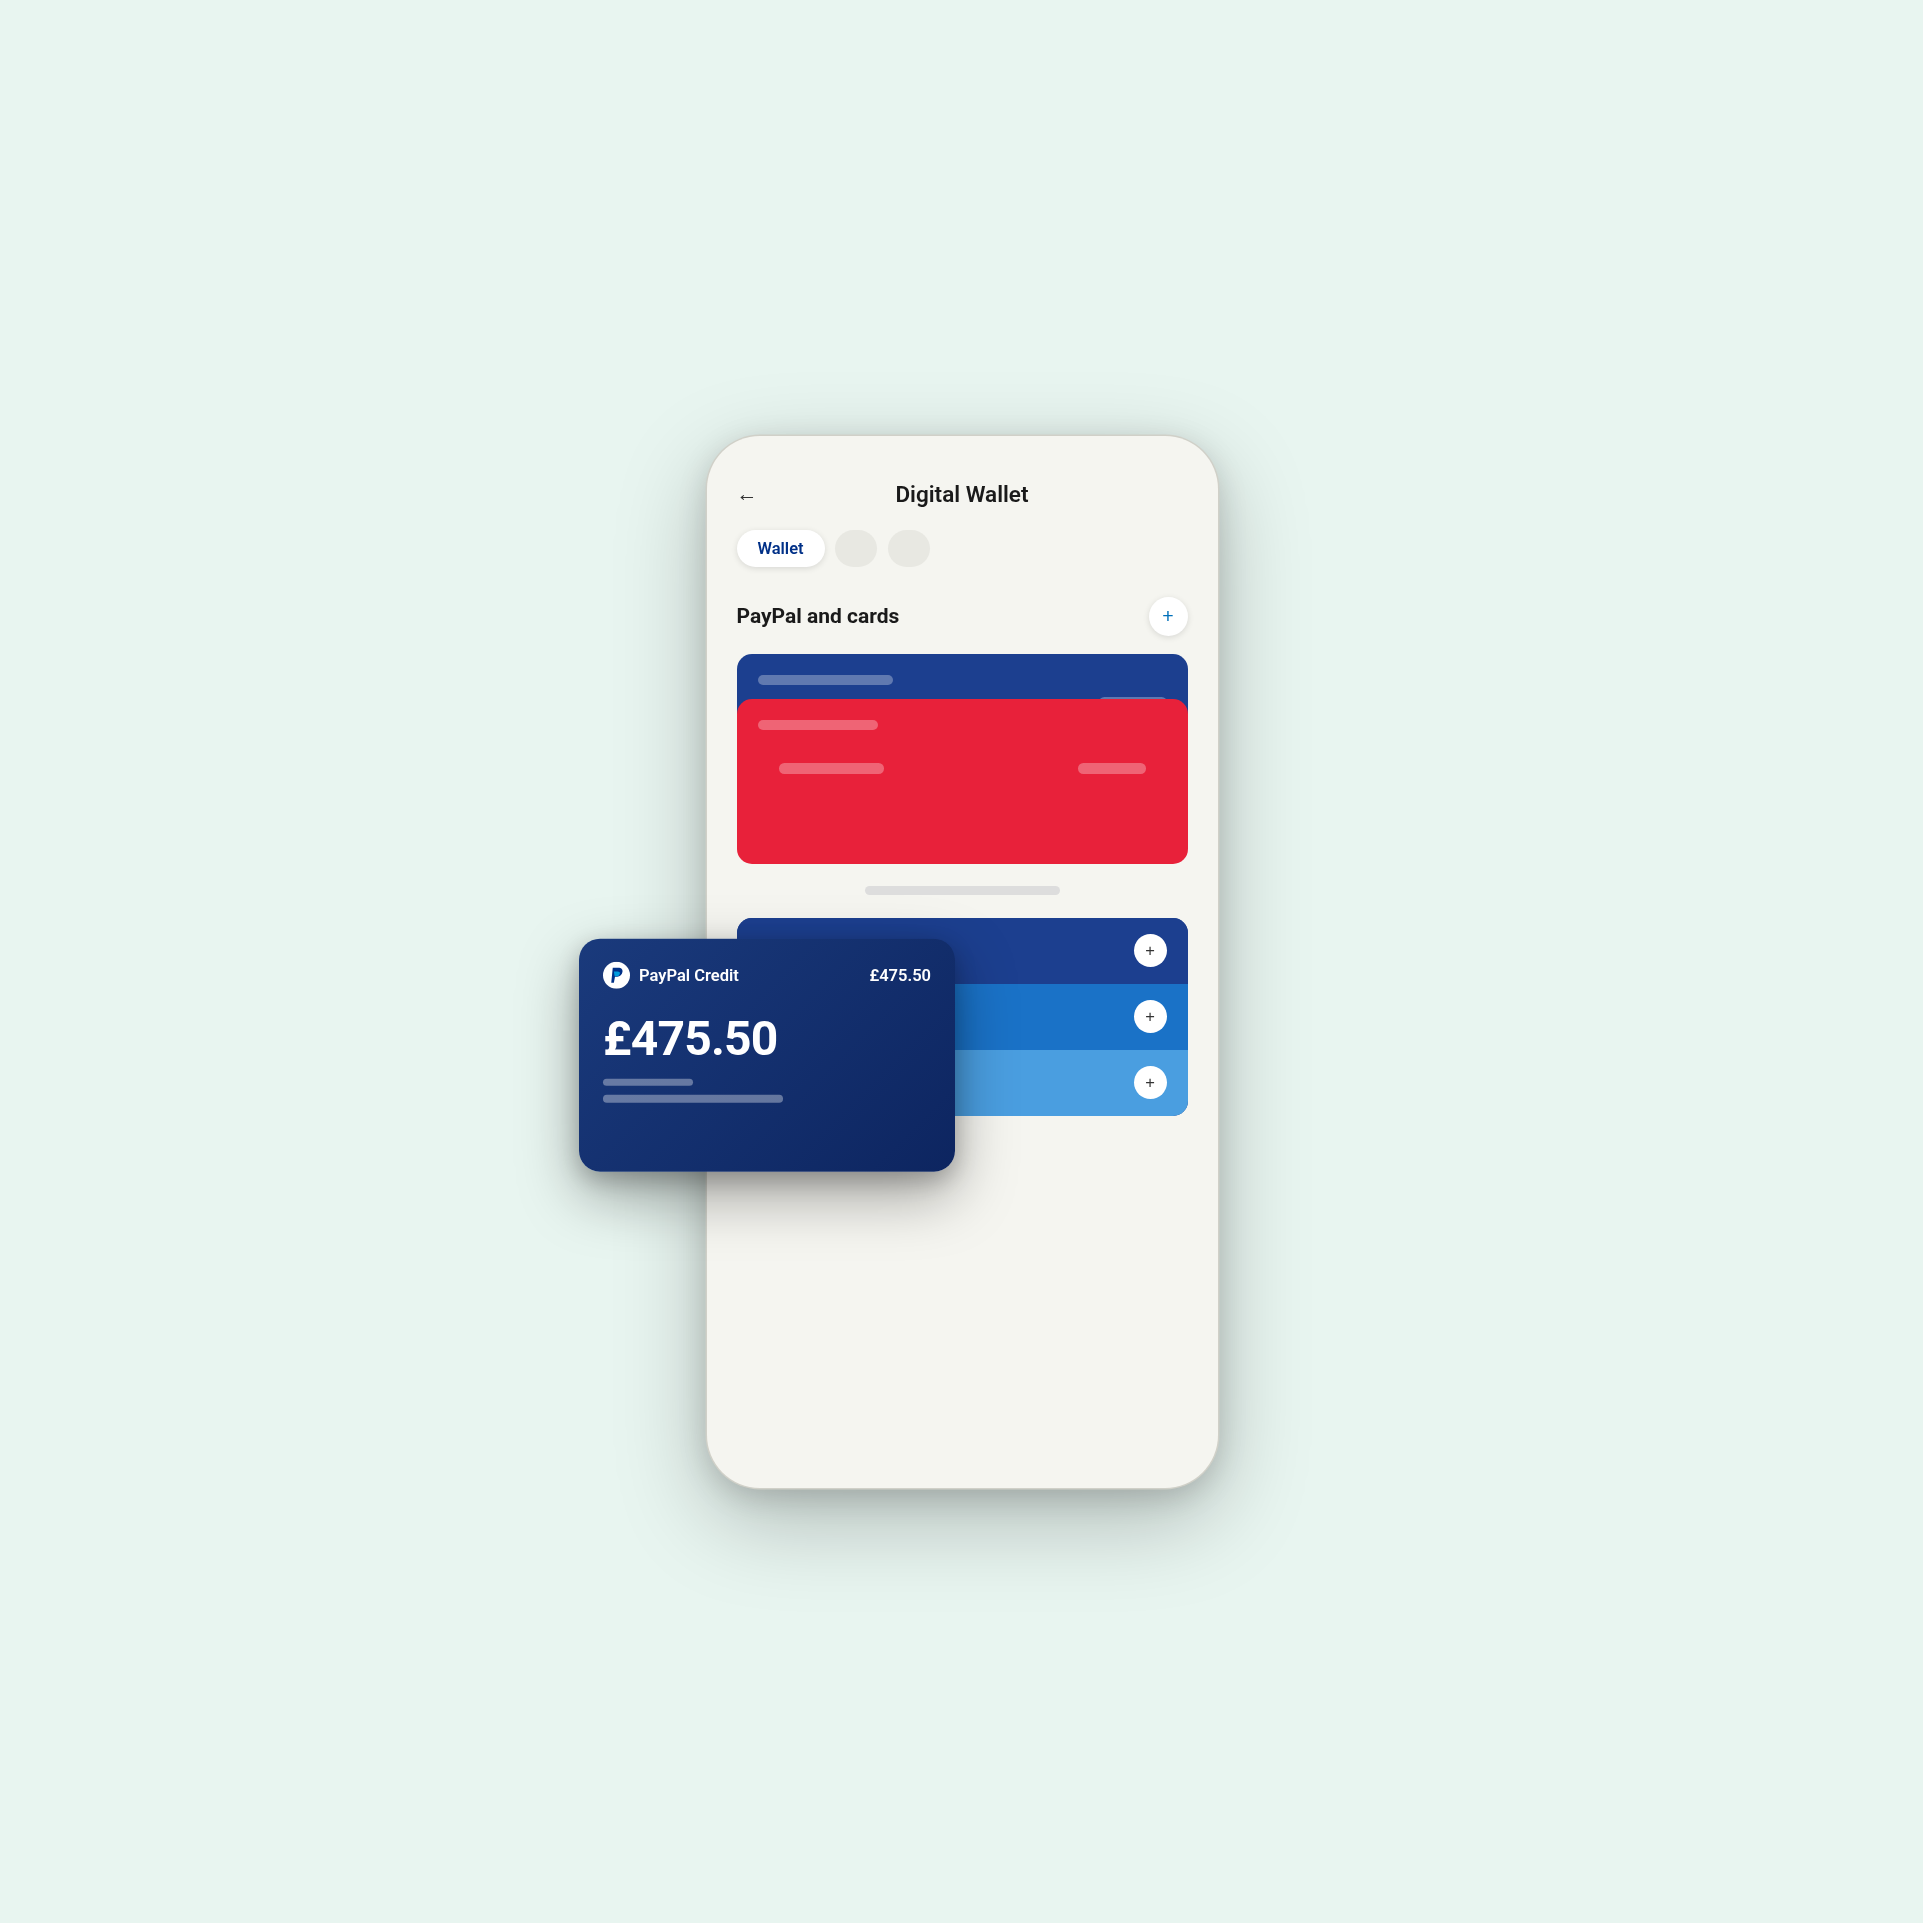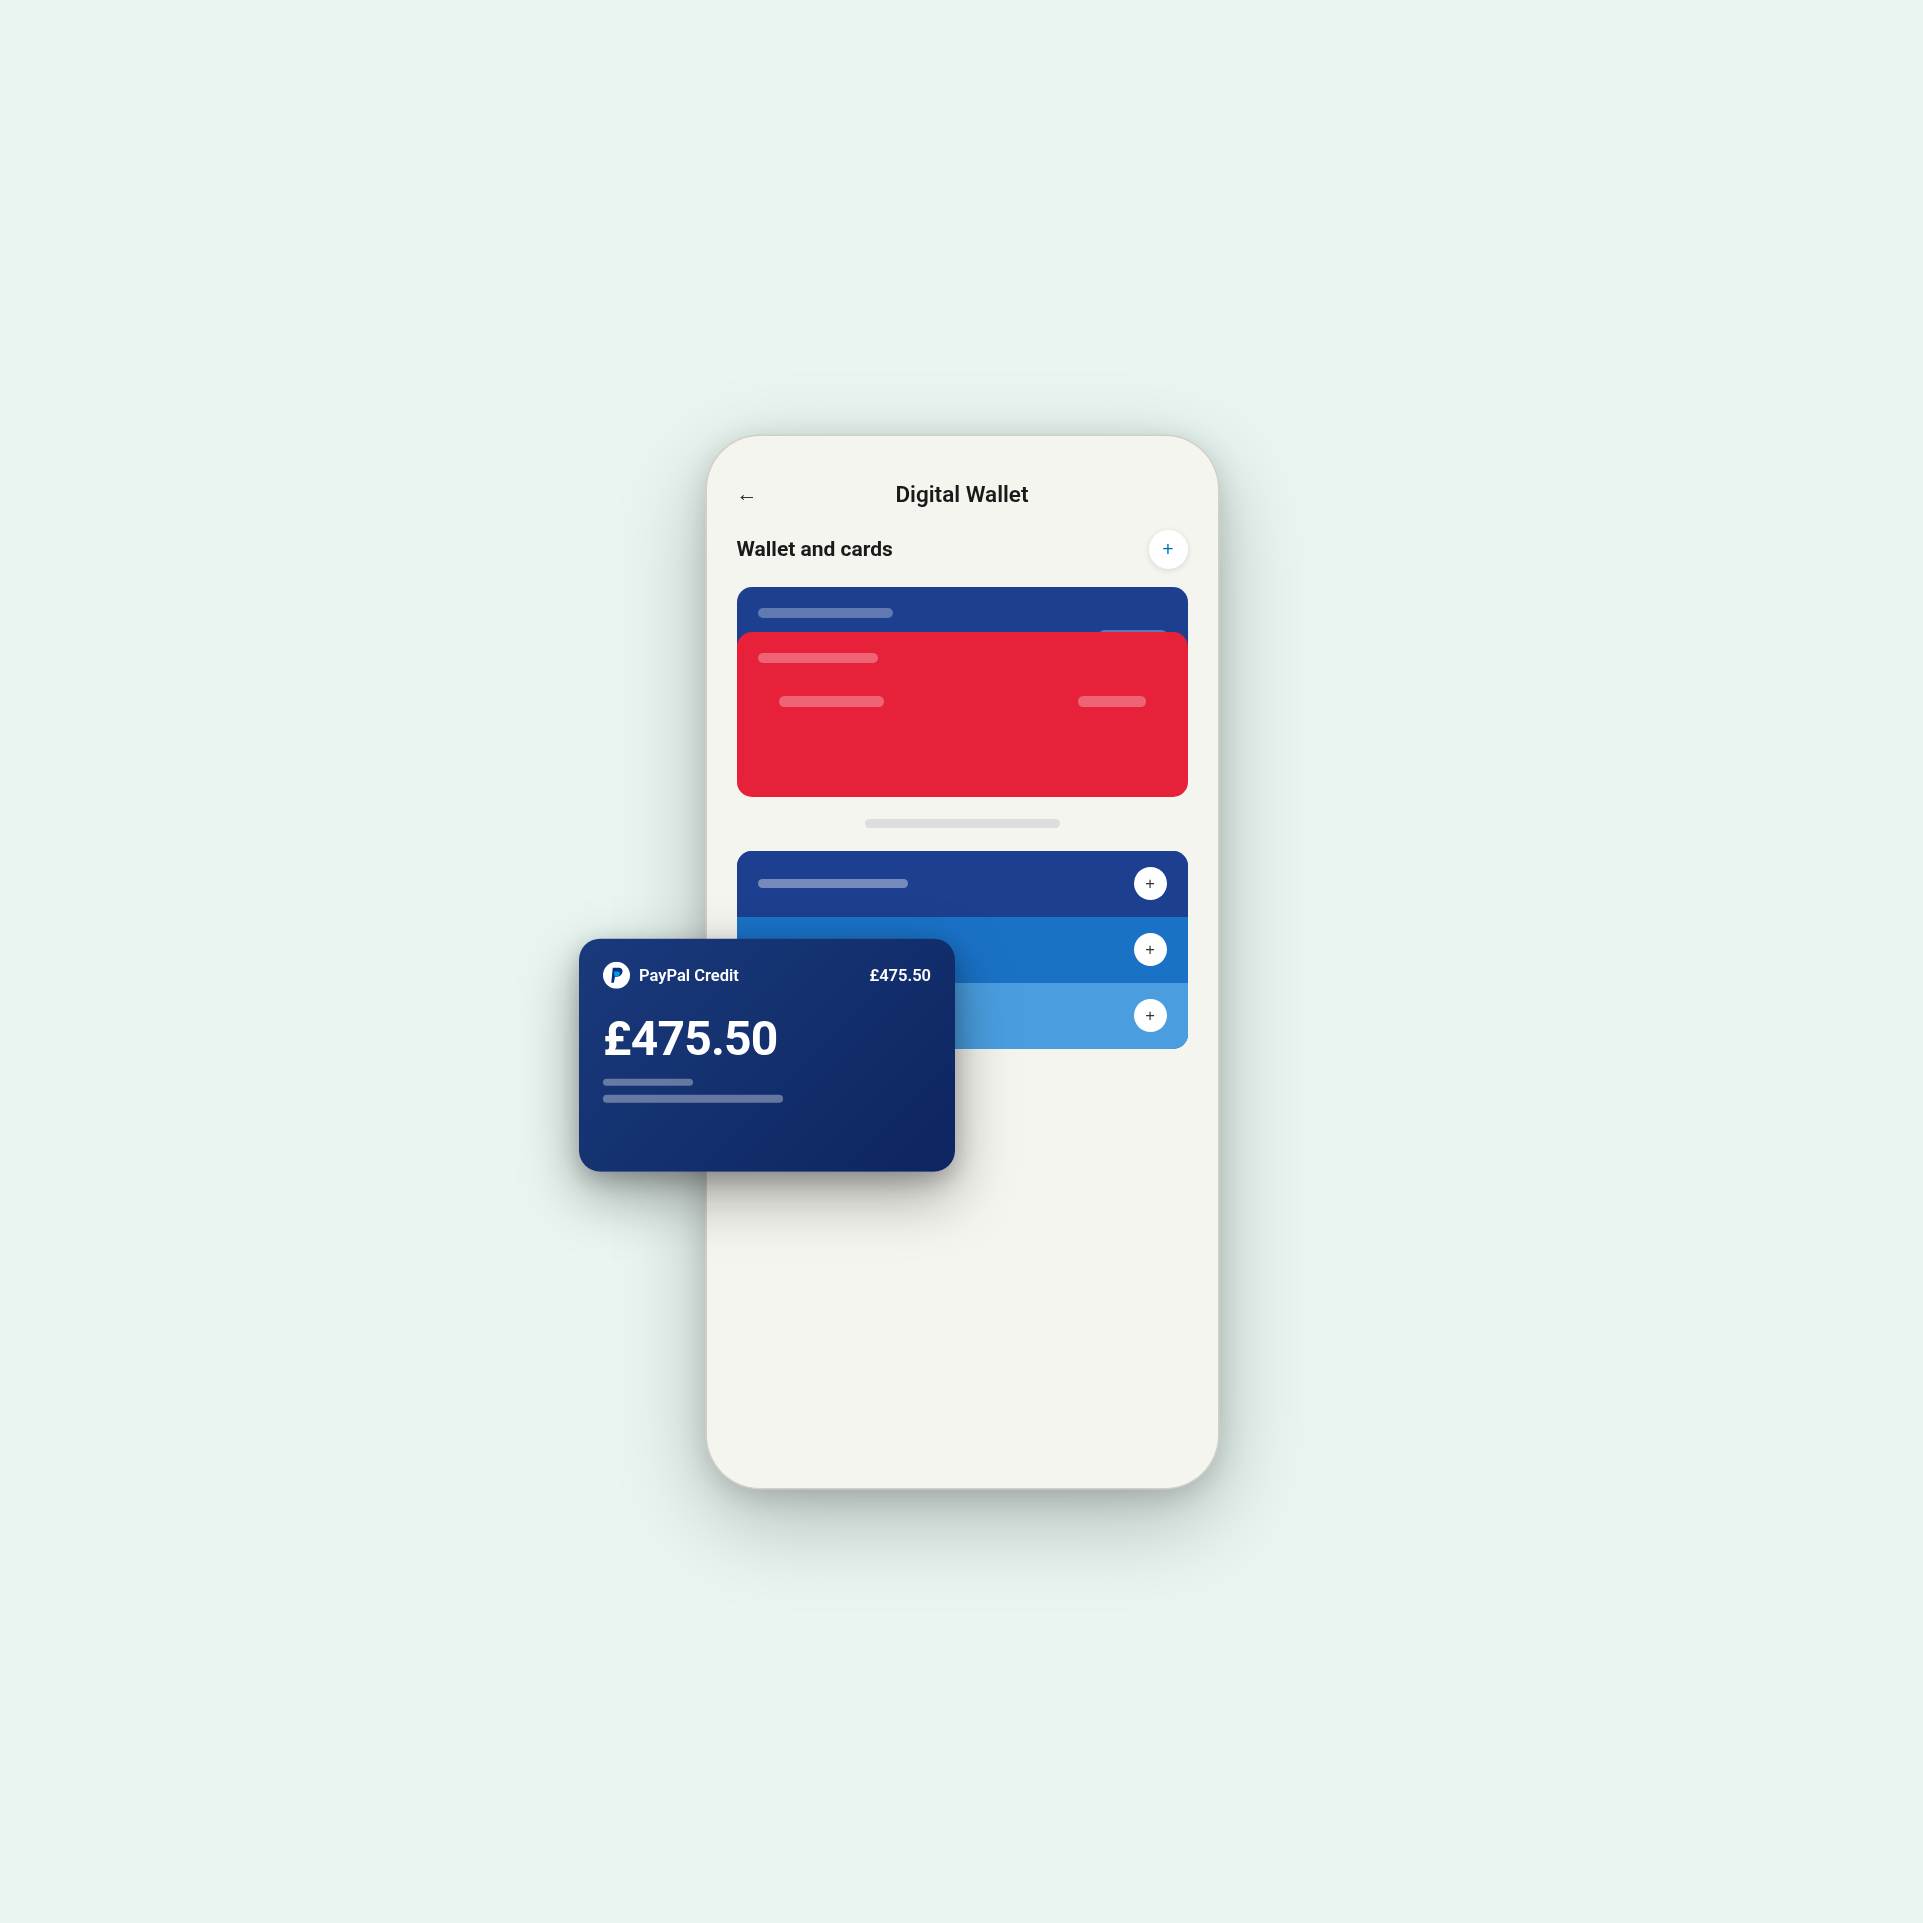--- a/index.html
+++ b/index.html
@@ -317,23 +317,28 @@
 <div class="scene">
 
   <div class="phone">
     <div class="phone-inner">
 
       <div class="header">
         <span class="back-arrow">←</span>
         <span class="header-title">Digital Wallet</span>
       </div>
 
+      <div class="tabs-row">
+        <div class="tab active">Wallet</div>
+        <div class="tab inactive"></div>
+        <div class="tab inactive"></div>
+      </div>
 
       <div class="section-header">
-        <span class="section-title">Wallet and cards</span>
+        <span class="section-title">PayPal and cards</span>
         <button class="add-button">+</button>
       </div>
 
       <div class="cards-stack">
 
         <div class="card-blue-back">
           <div class="card-placeholder-line"></div>
           <div class="card-row">
             <div class="card-placeholder-line"></div>
             <div class="card-placeholder-line short"></div>

